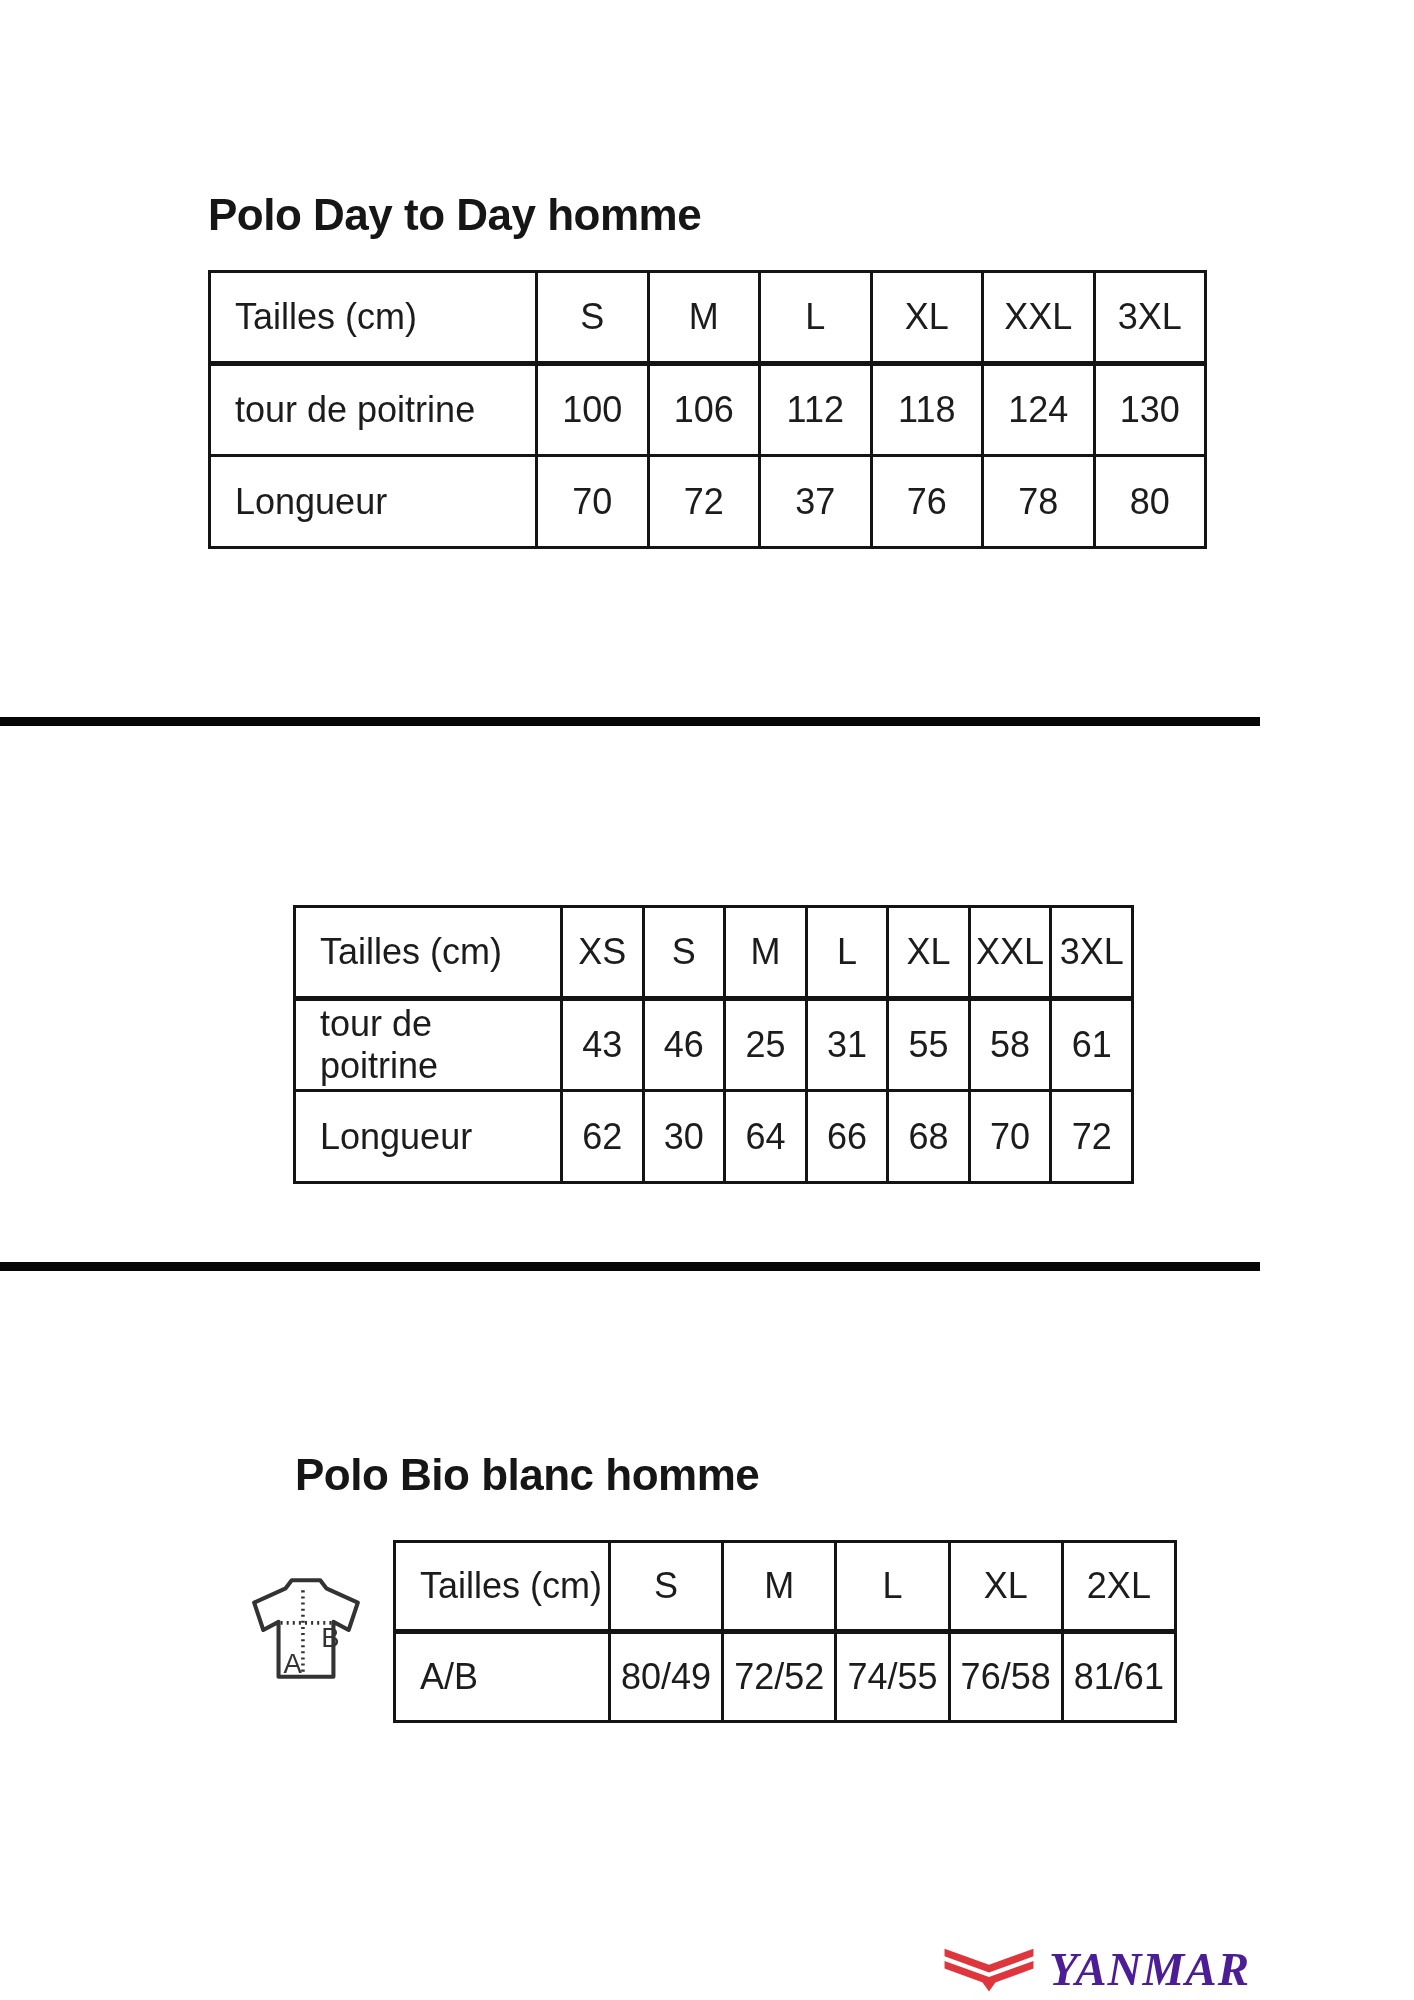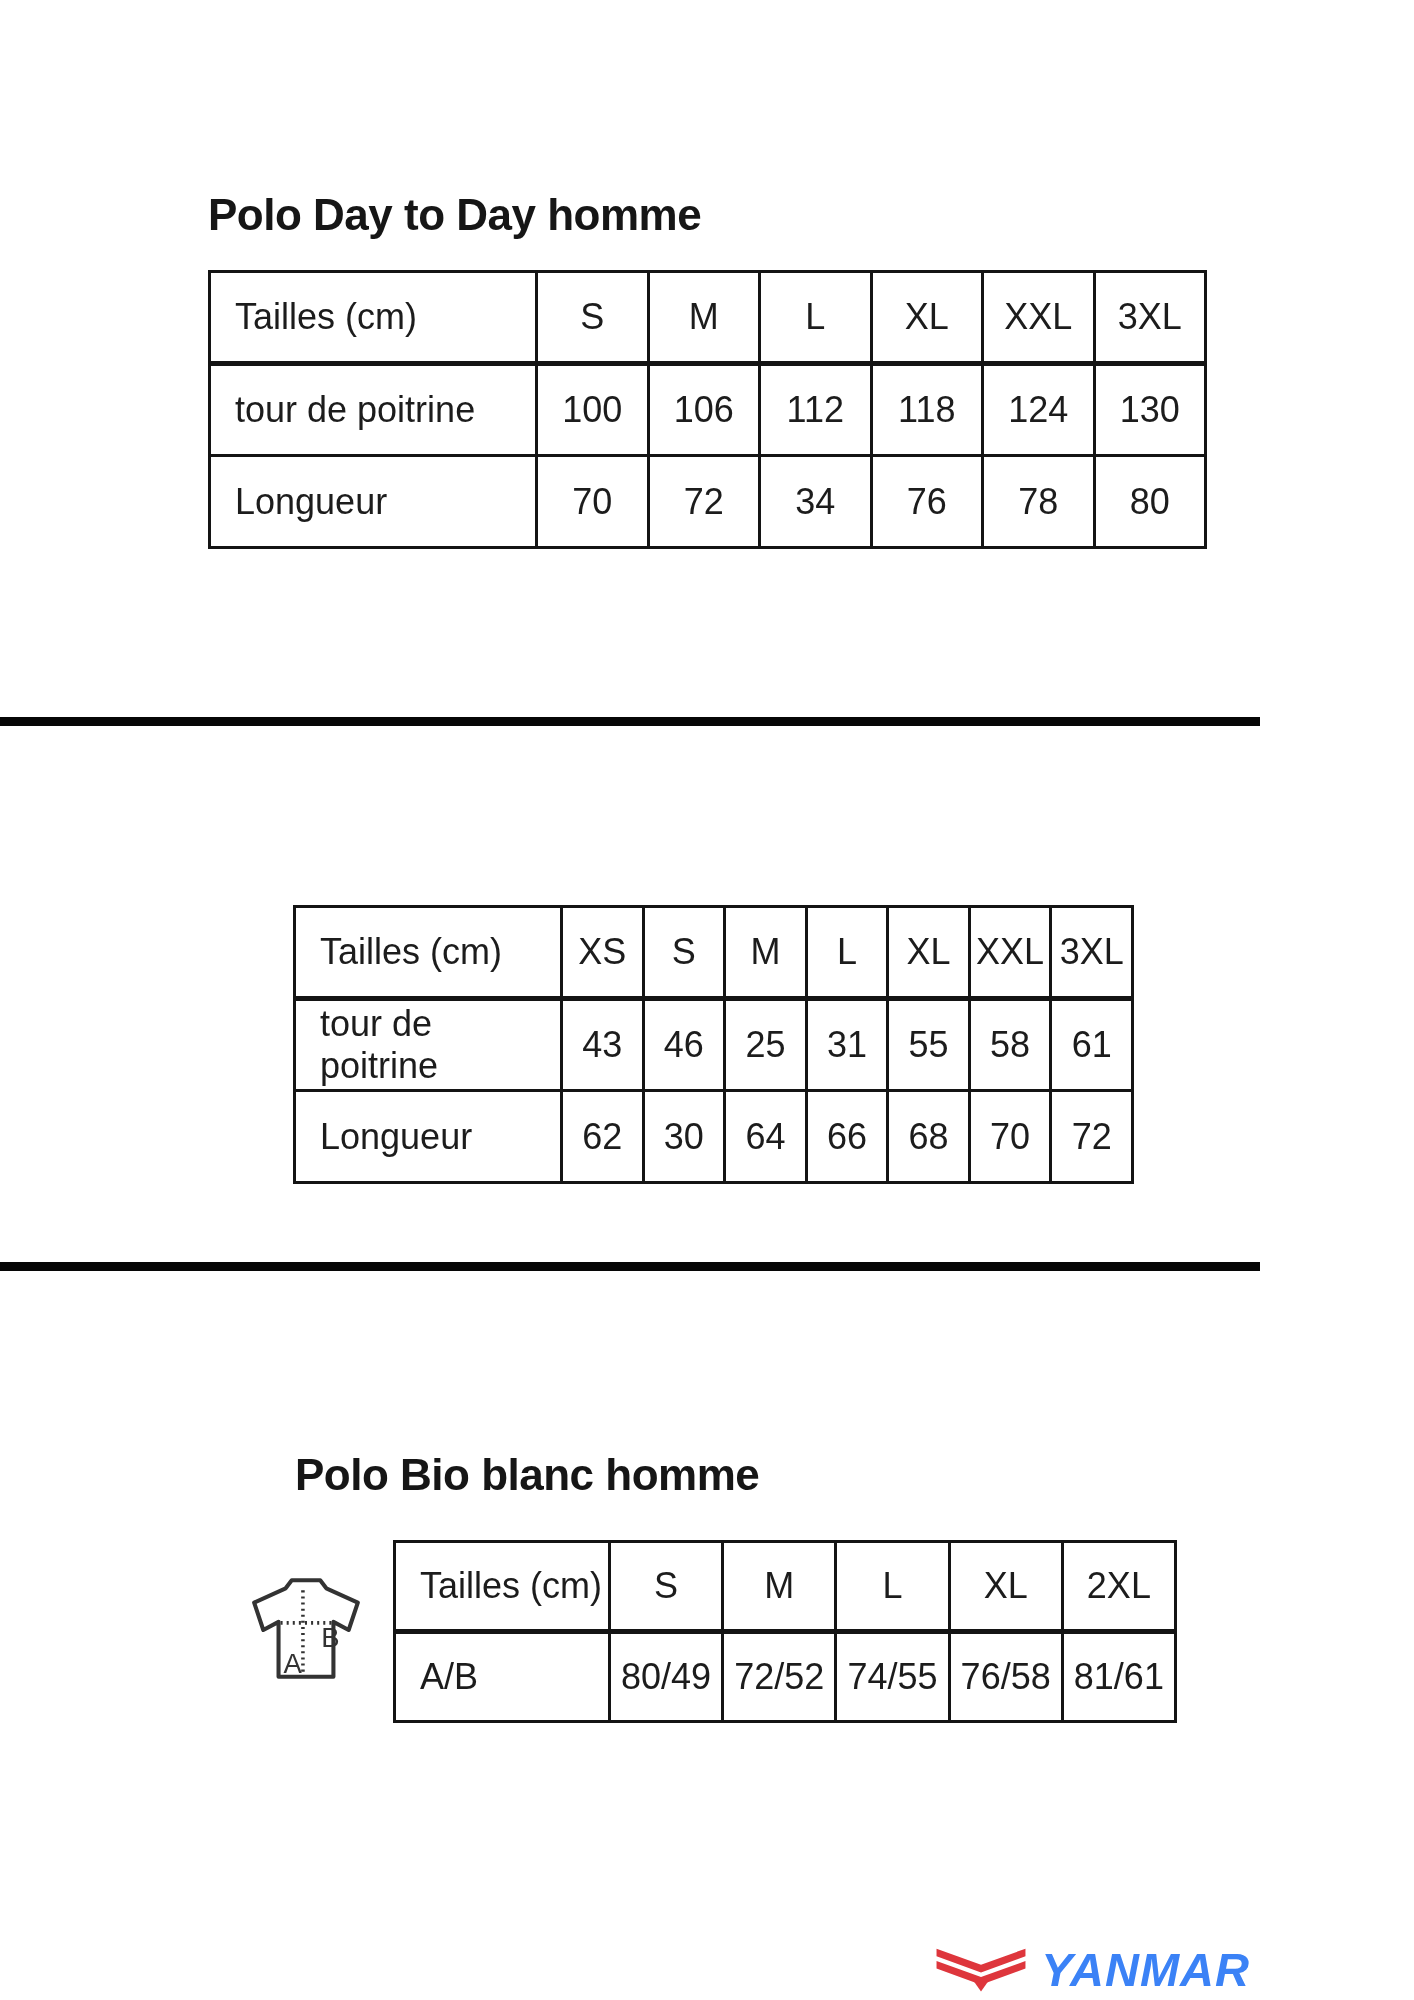--- a/index.html
+++ b/index.html
@@ -71,21 +71,21 @@
           <td>106</td>
           <td>112</td>
           <td>118</td>
           <td>124</td>
           <td>130</td>
         </tr>
         <tr>
           <td>Longueur</td>
           <td>70</td>
           <td>72</td>
-          <td>34</td>
+          <td>37</td>
           <td>76</td>
           <td>78</td>
           <td>80</td>
         </tr>
       </tbody>
     </table>
 
   <div id="divider1" class="divider"></div>
 
   <table id="table2" class="size-table">
@@ -159,16 +159,16 @@
         </tr>
       </tbody>
     </table>
 
   <div id="brand-logo">
     <svg width="92" height="50" viewBox="0 0 120 63" xmlns="http://www.w3.org/2000/svg">
       <polygon class="brand-fill" points="2,5 60,26 118,5 118,15 60,36 2,15" fill="#de363c"></polygon>
       <polygon class="brand-fill" points="2,21 60,42 118,21 118,31 60,52 2,31" fill="#de363c"></polygon>
       <polygon class="brand-fill" points="51,48 69,48 60,61" fill="#de363c"></polygon>
     </svg>
-    <span class="wordmark" style="color: #3b82f6;">YANMAR</span>
+    <span class="wordmark" style="color: #4c1d95; font-family: Liberation Serif, serif;">YANMAR</span>
   </div>
 
 </div>
 
 </body></html>

